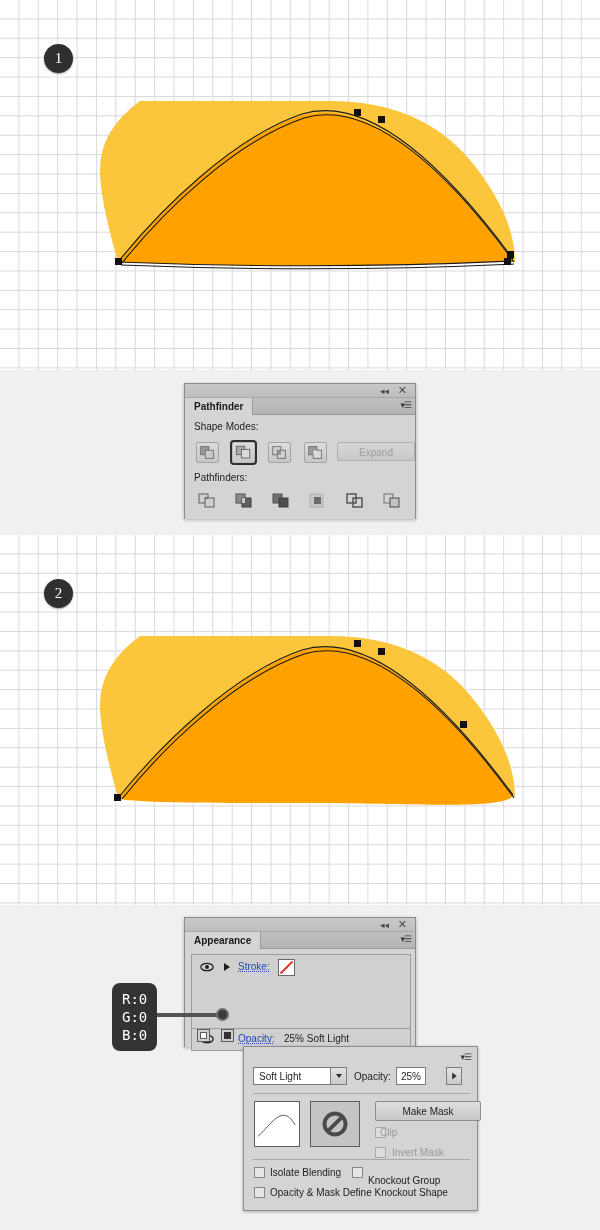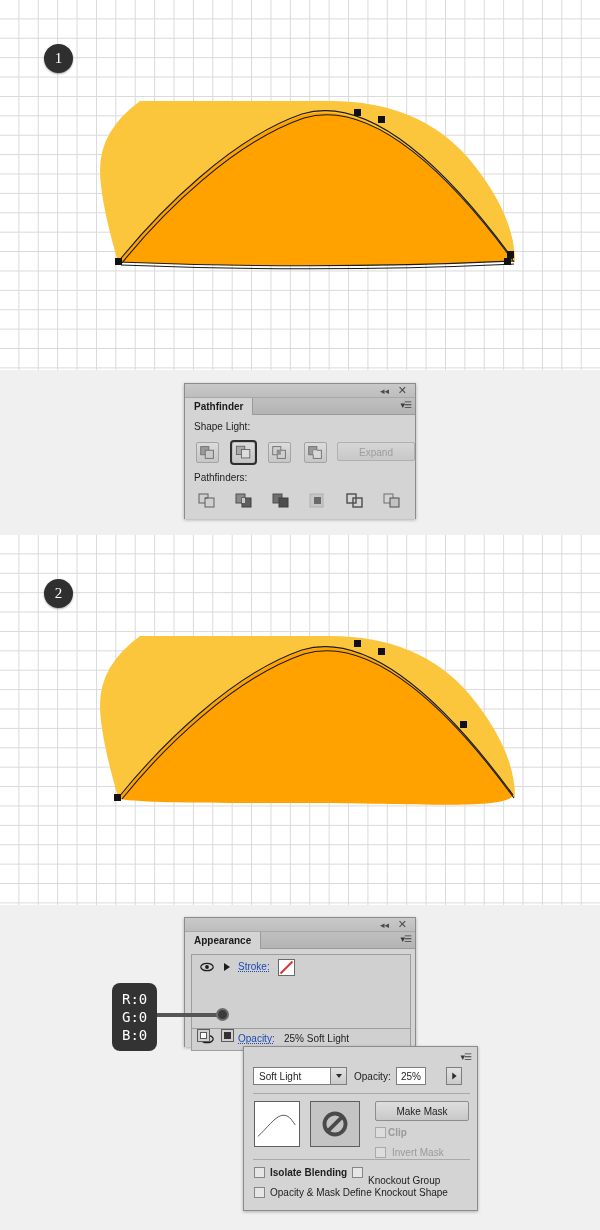--- a/index.html
+++ b/index.html
@@ -225,21 +225,21 @@
   <div class="panel" style="left:184px;top:383px;width:232px;height:136px;">
     <div class="panel-topbar">
       <span class="topbar-btn" style="right:26px;">◂◂</span>
       <span class="topbar-btn" style="right:8px;font-size:11px;">✕</span>
     </div>
     <div class="panel-tabrow">
       <div class="panel-tab">Pathfinder</div>
       <span class="panel-menu">▾☰</span>
     </div>
     <div class="panel-body" style="height:104px;">
-      <div class="section-label" style="left:9px;top:6px;">Shape Light:</div>
+      <div class="section-label" style="left:9px;top:6px;">Shape Modes:</div>
 
       <div class="op-btn" style="left:11px;top:27px;">
         <svg class="op-glyph" viewBox="0 0 23 21">
           <rect x="4" y="4" width="9" height="9" fill="#9a9a9a" stroke="#6e6e6e" stroke-width="1"></rect>
           <rect x="9" y="8" width="9" height="9" fill="#c9c9c9" stroke="#6e6e6e" stroke-width="1"></rect>
         </svg>
       </div>
       <div class="op-btn sel" style="left:45px;top:25px;width:27px;height:25px;">
         <svg class="op-glyph" viewBox="0 0 27 25">
           <rect x="5" y="5" width="10" height="10" fill="#a9a9a9" stroke="#5e5e5e" stroke-width="1"></rect>
@@ -411,32 +411,32 @@
           <path d="M3 36 C 12 28, 20 16, 28 14 C 35 13, 38 18, 42 24" fill="none" stroke="#555" stroke-width="1"></path>
         </svg>
       </div>
       <div class="tp-thumb" style="left:66px;top:54px;width:50px;height:46px;background:#c4c4c4;">
         <svg viewBox="0 0 50 46" width="48" height="44">
           <circle cx="25" cy="23" r="11" fill="none" stroke="#4a4a4a" stroke-width="4"></circle>
           <line x1="17" y1="31" x2="33" y2="15" stroke="#4a4a4a" stroke-width="4"></line>
         </svg>
       </div>
 
-      <div class="make-mask-btn" style="left:131px;top:54px;width:94px;">Make Mask</div>
+      <div class="make-mask-btn" style="left:131px;top:54px;width:106px;">Make Mask</div>
 
       <div class="cb" style="left:131px;top:80px;opacity:.55;"></div>
-      <div class="cb-label dim" style="left:144px;top:80px;font-weight:bold;">Clip</div>
+      <div class="cb-label dim" style="left:136px;top:80px;">Clip</div>
 
       <div class="cb" style="left:131px;top:100px;opacity:.55;"></div>
       <div class="cb-label dim" style="left:148px;top:100px;">Invert Mask</div>
 
       <div class="hr-line" style="left:9px;top:112px;width:217px;"></div>
 
       <div class="cb" style="left:10px;top:120px;"></div>
-      <div class="cb-label" style="left:26px;top:120px;font-weight:bold;">Isolate Blending</div>
+      <div class="cb-label" style="left:26px;top:120px;">Isolate Blending</div>
 
       <div class="cb" style="left:108px;top:120px;"></div>
       <div class="cb-label" style="left:124px;top:128px;">Knockout Group</div>
 
       <div class="cb" style="left:10px;top:140px;"></div>
       <div class="cb-label" style="left:26px;top:140px;">Opacity &amp; Mask Define Knockout Shape</div>
     </div>
   </div>
 
 </div>

